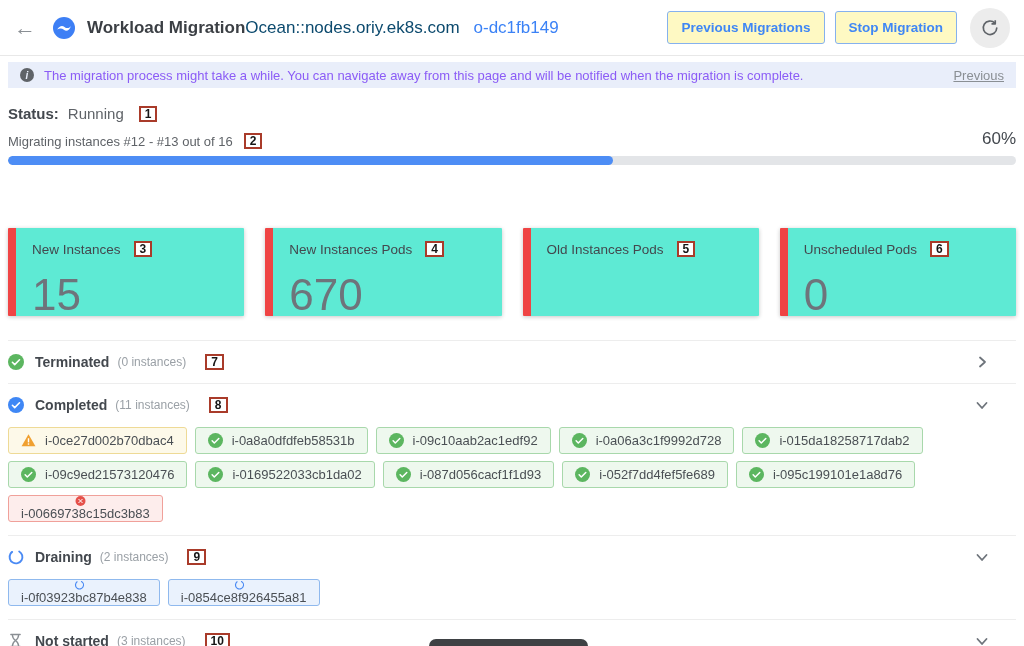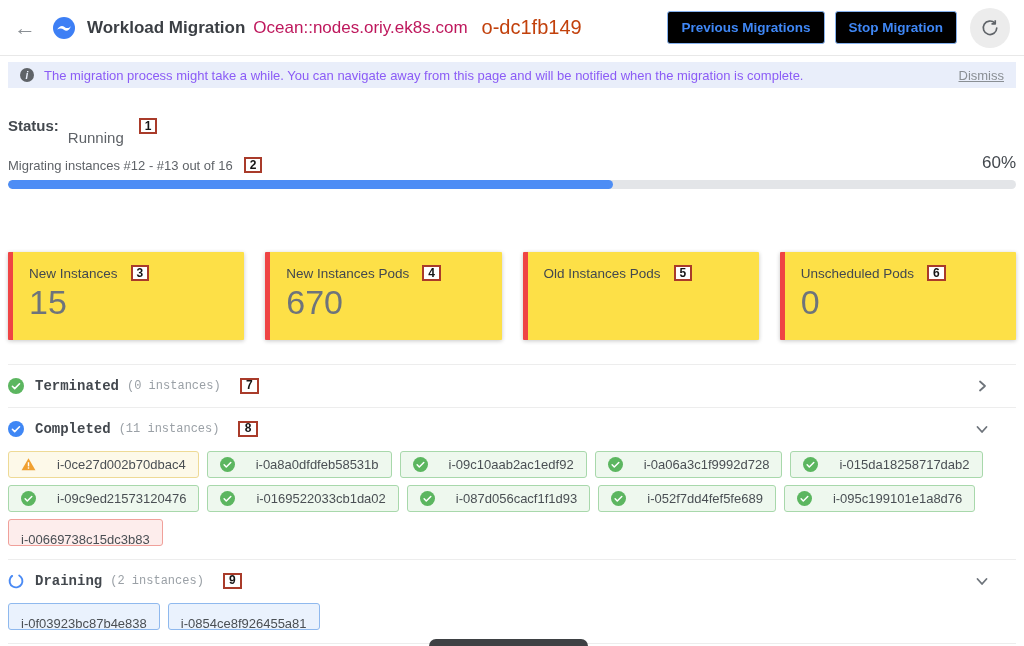--- a/index.html
+++ b/index.html
@@ -4,26 +4,26 @@
 <style>
   * { margin:0; padding:0; box-sizing:border-box; }
   html,body { width:1024px; height:646px; overflow:hidden; background:#fff;
     font-family:"Liberation Sans", sans-serif; position:relative; }
 
   
   .header { height:56px; display:flex; align-items:center; padding:0 14px;
     border-bottom:1px solid #e8e8e8; background:#fff; }
   .back { color:#8a8f94; font-size:22px; line-height:1; margin-right:16px; cursor:pointer; }
   .logo { width:24px; height:24px; margin-right:11px; flex:0 0 auto; }
-  .title { font-size:17px; font-weight:bold; color:#3b3f44; margin-right:8px; white-space:nowrap; }
-  .subtitle { font-size:17px; color:#be185d; white-space:nowrap; }
-  .resource-id { font-size:20px; color:#c2410c; margin-left:14px; white-space:nowrap; }
+  .title { font-size:17px; font-weight:bold; color:#3b3f44; margin-right:0; white-space:nowrap; }
+  .subtitle { font-size:17px; color:#0c4a6e; white-space:nowrap; }
+  .resource-id { font-size:17px; color:#3b82f6; margin-left:14px; white-space:nowrap; }
   .header-spacer { flex:1; }
   .btn { border:1px solid #85b1ee; color:#3f87f5; font-weight:bold; font-size:13.5px;
-    padding:8px 13px; border-radius:3px; background:#000000; margin-left:10px; cursor:pointer;
+    padding:8px 13px; border-radius:3px; background:#fef9c3; margin-left:10px; cursor:pointer;
     font-family:"Liberation Sans", sans-serif; white-space:nowrap; }
   .refresh-btn { width:40px; height:40px; border-radius:50%; background:#ececec; border:none;
     margin-left:13px; display:flex; align-items:center; justify-content:center; cursor:pointer; }
 
   
   .banner { margin:6px 8px 0; background:#e9eefa; height:26px; display:flex;
     align-items:center; padding:0 12px; }
   .info-icon { width:14px; height:14px; border-radius:50%; background:#5f6368; color:#e9eefa;
     font-size:10px; font-weight:bold; display:flex; align-items:center; justify-content:center;
     margin-right:10px; flex:0 0 auto; font-style:italic; }
@@ -32,55 +32,55 @@
 
   
   .main { padding:0 8px; }
 
   .annot { display:inline-flex; align-items:center; justify-content:center; min-width:14px;
     height:16px; padding:1px 4px; border:2px solid #a93b2a; background:#fff; color:#151515;
     font-weight:bold; font-size:12px; line-height:1; }
 
   .status-row { margin-top:17px; display:flex; align-items:center; }
   .status-label { font-size:15px; font-weight:bold; color:#43484e; }
-  .status-value { font-size:15px; color:#5f6368; margin-left:9px;margin-top:24px; }
+  .status-value { font-size:15px; color:#5f6368; margin-left:9px; }
   .status-row .annot { margin-left:15px; }
 
   .detail-row { margin-top:7px; display:flex; align-items:flex-end; justify-content:space-between; }
   .detail-left { display:flex; align-items:center; }
   .detail-text { font-size:13px; color:#5f6368; }
   .detail-left .annot { margin-left:11px; }
   .percent { font-size:17px; color:#43484e; }
 
   .progress-track { margin-top:7px; height:9px; background:#e3e5e8; border-radius:5px; overflow:hidden; }
   .progress-fill { height:100%; background:#4d8df5; border-radius:5px; width:0; }
 
   
   .cards { margin-top:63px; display:flex; gap:21px; }
-  .card { flex:1; background:#fde047; border-left:5px solid #ef4444; height:88px;
+  .card { flex:1; background:#5eead4; border-left:8px solid #ef4444; height:88px;
     padding:13px 16px; box-shadow:0 1px 4px rgba(0,0,0,0.22); border-radius:1px; }
   .card-title-row { display:flex; align-items:center; }
   .card-title { font-size:13.5px; color:#43484e; }
   .card-title-row .annot { margin-left:13px; }
-  .card-value { font-size:34px; color:#6e747b; margin-top:4px; line-height:1; }
+  .card-value { font-size:44px; color:#6e747b; margin-top:16px; line-height:1; }
 
   
   .sections { margin-top:24px; border-top:1px solid #ededed; }
   .section { border-bottom:1px solid #ededed; }
   .section:last-child { border-bottom:none; }
-  .section-header { display:flex; align-items:center; height:42px; cursor:pointer;font-family:Liberation Mono, monospace; }
+  .section-header { display:flex; align-items:center; height:42px; cursor:pointer; }
   .section-icon { width:16px; height:16px; margin-right:11px; flex:0 0 auto; display:flex; }
   .section-title { font-size:14px; font-weight:bold; color:#43484e; }
   .section-count { font-size:12px; color:#9aa0a6; margin-left:8px; }
   .section-header .annot { margin-left:19px; }
   .chevron { margin-left:auto; margin-right:28px; display:flex; cursor:pointer; }
 
   .chips { display:flex; flex-wrap:wrap; gap:7px 8px; padding:1px 0 13px; }
   .chip { display:inline-flex; align-items:center; height:27px; padding:0 12px;
-    border-radius:3px; border:1px solid; font-size:13px; color:#4a4f54; cursor:pointer;gap:12px; }
+    border-radius:3px; border:1px solid; font-size:13px; color:#4a4f54; cursor:pointer; }
   .chip svg { margin-right:9px; }
   .chip.success  { background:#eef8ee; border-color:#a8d8ab; }
   .chip.warning  { background:#fdf9e9; border-color:#eeda96; }
   .chip.error    { background:#fdedec; border-color:#f0a09a;flex-direction:column; }
   .chip.draining { background:#eaf2fd; border-color:#8fb9ee;flex-direction:column; }
 
   .dark-dock { position:absolute; left:429px; bottom:0; width:159px; height:7px;
     background:#3e4144; border-radius:8px 8px 0 0; }
 </style>
 </head>
@@ -106,21 +106,21 @@
           <path d="M18.5 5.5A9 9 0 1 0 21 12" fill="none" stroke="#5f6368" stroke-width="2.2" stroke-linecap="round"></path>
           <path d="M19 1.5v5h-5" fill="none" stroke="#5f6368" stroke-width="2.2" stroke-linejoin="round"></path>
         </svg>
     </span>
   </button>
 </div>
 
 <div class="banner">
   <span class="info-icon">i</span>
   <span class="banner-text">The migration process might take a while. You can navigate away from this page and will be notified when the migration is complete.</span>
-  <span class="dismiss">Dismiss</span>
+  <span class="dismiss">Previous</span>
 </div>
 
 <div class="main">
 
   <div class="status-row">
     <span class="status-label">Status:</span>
     <span class="status-value">Running</span>
     <span class="annot">1</span>
   </div>
   <div class="detail-row">

